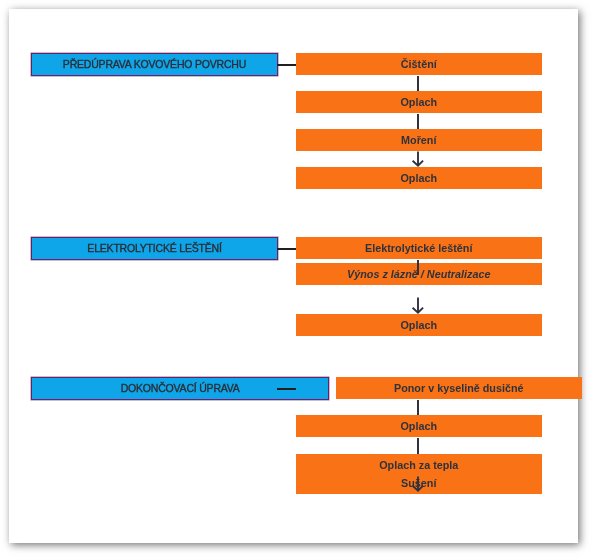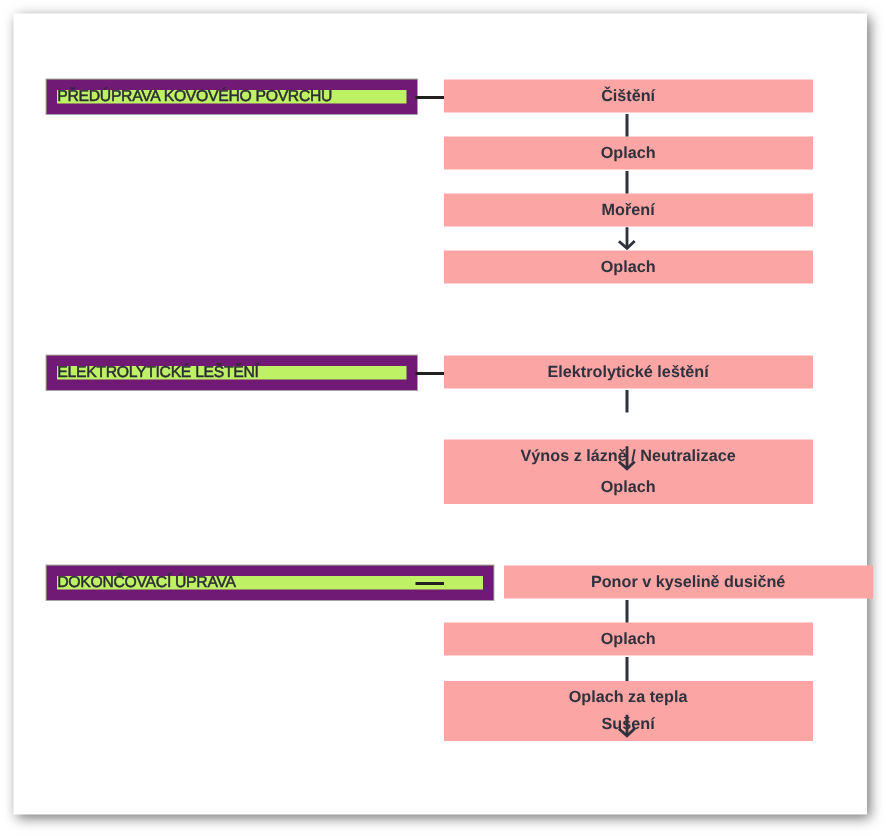--- a/index.html
+++ b/index.html
@@ -15,35 +15,35 @@
   .page{
     position:absolute;left:9px;top:9px;width:569px;height:534px;
     background:#ffffff;
     box-shadow:2.3px 2.3px 8px 0 rgba(0,0,0,0.55);
   }
   #diagram-root{position:absolute;left:-9px;top:-9px;width:592px;height:557px;}
 
   
   .cat{
     position:absolute;
-    border:7px solid #701a75;
+    border:1px solid #701a75;
     box-shadow:0 0 0 0.6px rgba(35,31,32,0.45);
-    background:#bef264;
+    background:#0ea5e9;
     box-sizing:border-box;
-    display:flex;align-items:center;justify-content:flex-start;
+    display:flex;align-items:center;justify-content:center;
   }
   .cat-label{
     font-size:10.5px;letter-spacing:-0.2px;color:#2c2c34;white-space:nowrap;
     -webkit-text-stroke:0.32px #2c2c34;
   }
 
   
   .step{
     position:absolute;left:296px;width:245.5px;height:22px;
-    background:#fca5a5;
+    background:#f97316;
     display:flex;align-items:center;justify-content:center;
   }
   .step-label{
     font-size:10.8px;font-weight:bold;color:#2f323c;white-space:nowrap;
   }
 
   
   .hconn{position:absolute;background:#231f20;height:1.7px;left:277px;width:19px;}
   .vconn{position:absolute;background:#2f323c;width:2px;}
   svg.conn{position:absolute;overflow:visible;}
@@ -78,21 +78,21 @@
       </svg>
     </div>
     <div class="group">
       <div class="cat" style="left:31.2px;top:236.8px;width:246.60px;height:23.1px;">
         <span class="cat-label">ELEKTROLYTICKÉ LEŠTĚNÍ</span>
       </div>
       <div class="hconn" style="top:248.30px;"></div>
       <div class="step" style="top:237px;">
         <span class="step-label">Elektrolytické leštění</span>
       </div>
-      <div class="step" style="top:293px;">
+      <div class="step" style="top:263px;font-style:italic;">
         <span class="step-label">Výnos z lázně / Neutralizace</span>
       </div>
       <div class="step" style="top:314px;">
         <span class="step-label">Oplach</span>
       </div>
       <div class="vconn" style="left:417.0px;top:259.6px;height:15.6px;"></div>
       <svg class="conn" width="20" height="17" viewBox="0 0 20 17" style="left:408.0px;top:297.0px;">
         <path d="M10 0.5 L10 15.6" stroke="#2f323c" stroke-width="1.9" fill="none"></path>
         <path d="M4.6 10.8 L10 15.6 L15.1 10.6" stroke="#2f323c" stroke-width="1.9" fill="none" stroke-linecap="butt" stroke-linejoin="miter"></path>
       </svg>

